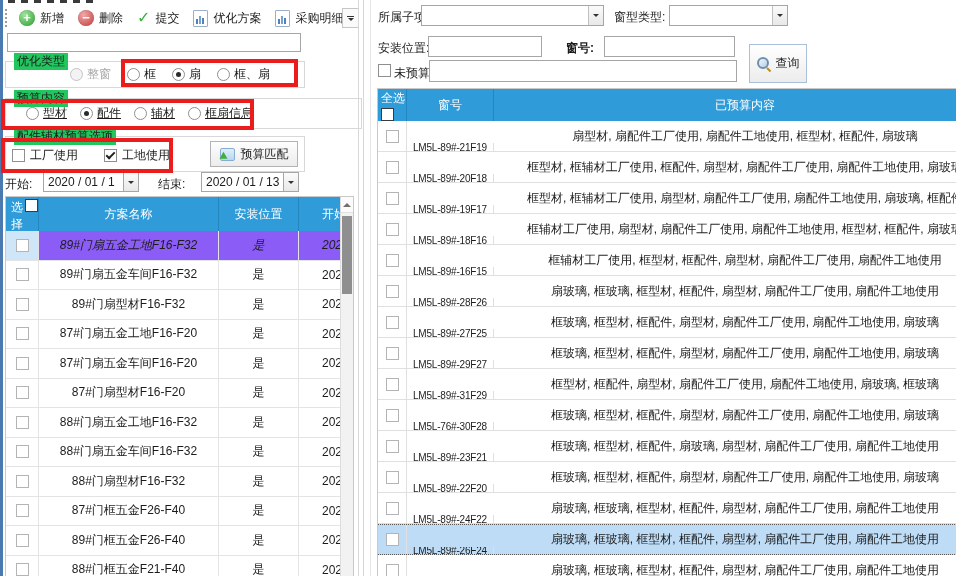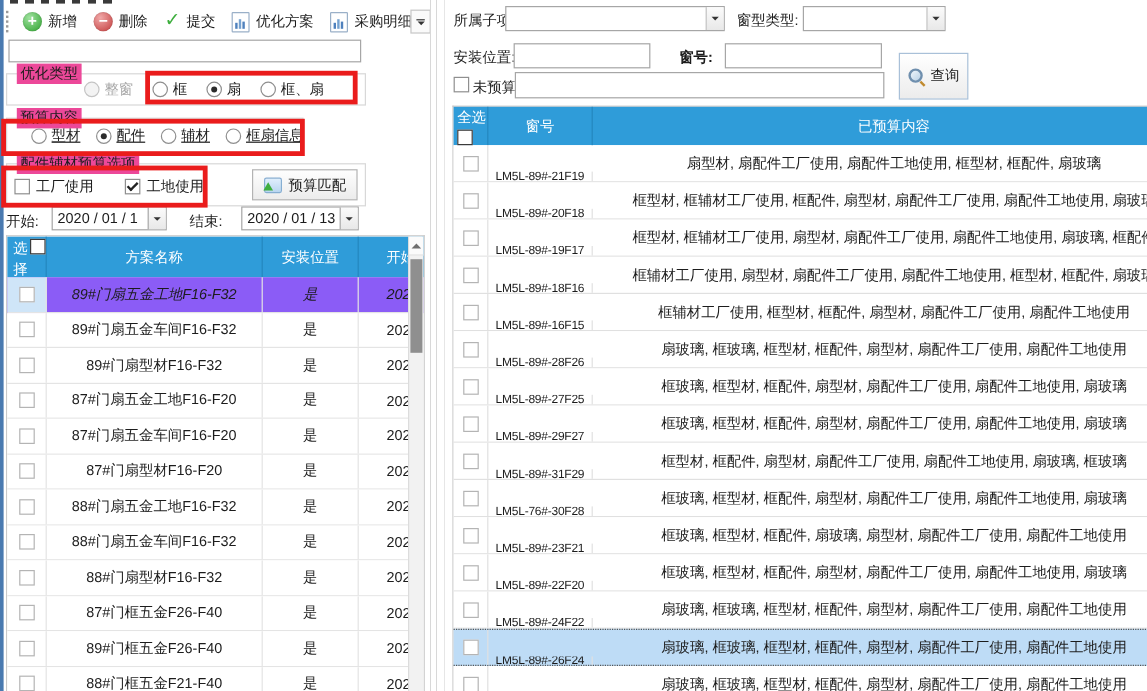--- a/index.html
+++ b/index.html
@@ -26,23 +26,23 @@
   .caret.sm{border-left-width:3px;border-right-width:3px;border-top-width:3px;}
   .tb-overflow{position:absolute;left:342px;top:8px;width:15px;height:18px;border:1px solid #c6c6c6;background:#fafafa;
                display:flex;flex-direction:column;align-items:center;justify-content:center;gap:1px;}
   .tb-overflow .bar{width:7px;height:1px;background:#333;}
 
   
   .main-input{position:absolute;left:7px;top:33px;width:294px;height:19px;border:1px solid #a6a6a6;
               font:inherit;padding:0 3px;box-sizing:border-box;background:#fff;}
   .group{position:absolute;border:1px solid #d8d8d8;background:transparent;box-sizing:border-box;}
   .g1{left:5px;top:61px;width:300px;height:27px;}
-  .g2{left:5px;top:98px;width:248px;height:31px;}
+  .g2{left:5px;top:98px;width:357px;height:31px;}
   .g3{left:5px;top:136px;width:300px;height:36px;}
-  .glabel{position:absolute;top:-9px;left:8px;background:#ec4899;padding:0 3px;white-space:nowrap;}
+  .glabel{position:absolute;top:-9px;left:8px;background:#22c55e;padding:0 3px;white-space:nowrap;}
   .radio-row{position:absolute;display:flex;align-items:center;}
   .r1{left:70px;top:66px;gap:16px;}
   .r2{left:26px;top:105px;gap:13px;text-decoration:underline;}
   .radio{display:flex;align-items:center;gap:4px;white-space:nowrap;}
   .rdot{width:13px;height:13px;border:1px solid #8f8f8f;border-radius:50%;background:#fff;position:relative;box-sizing:border-box;}
   .radio.on .rdot::after{content:"";position:absolute;left:3px;top:3px;width:5px;height:5px;border-radius:50%;background:#2b2b2b;}
   .radio.disabled{color:#a8a8a8;}
   .radio.disabled .rdot{border-color:#c4c4c4;background:#f3f3f3;}
   .chk-row{position:absolute;left:12px;top:147px;display:flex;gap:26px;}
   .checkbox{display:flex;align-items:center;gap:5px;white-space:nowrap;}

